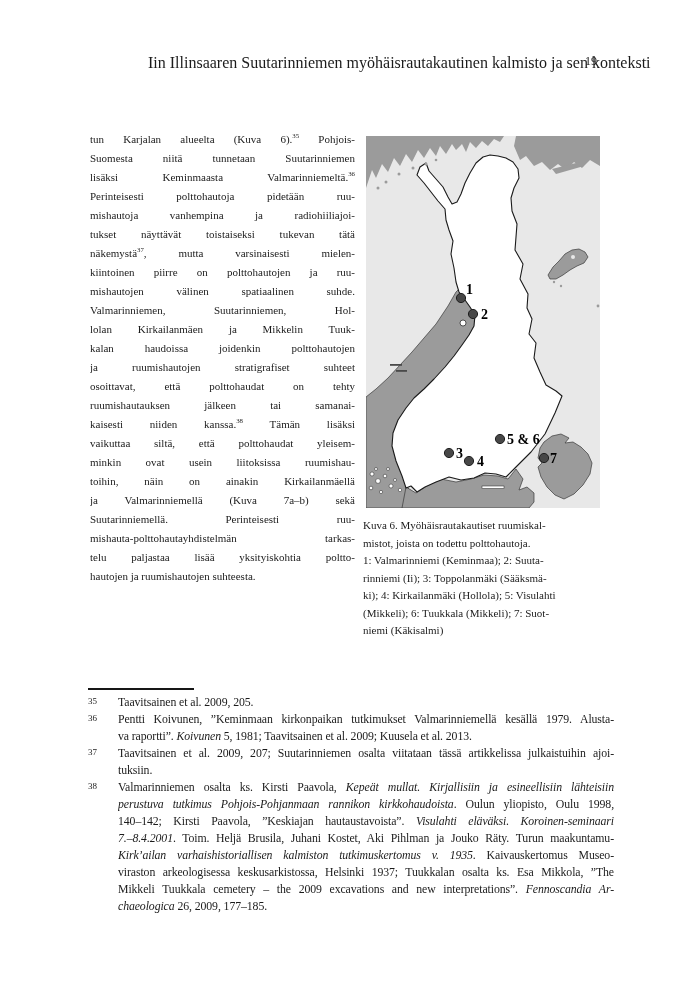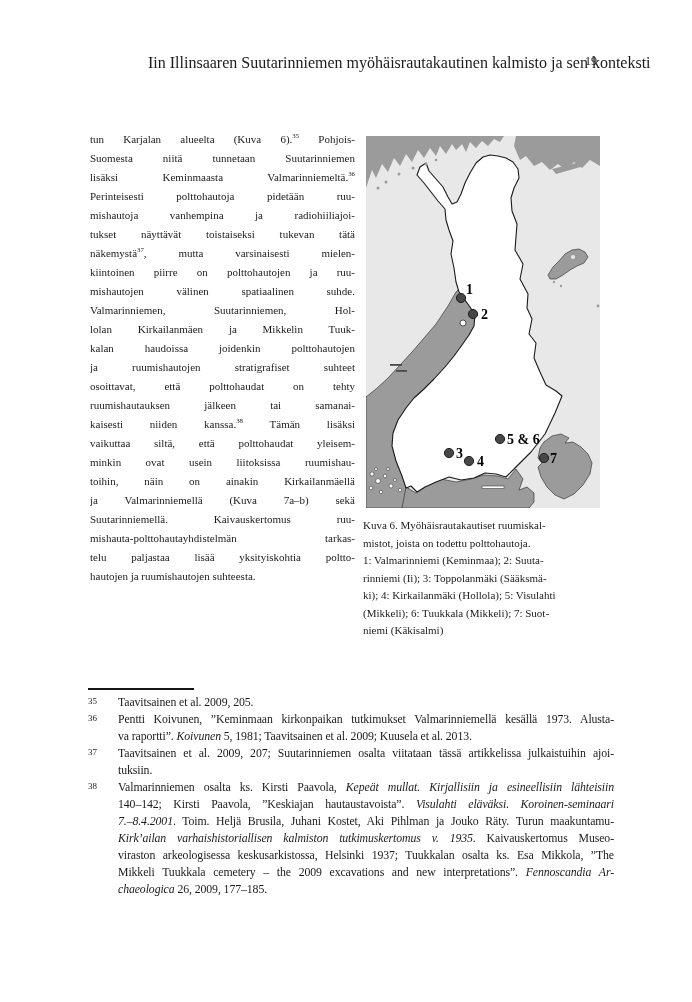--- a/index.html
+++ b/index.html
@@ -54,21 +54,21 @@
       <div class="bline jline">lolan Kirkailanmäen ja Mikkelin Tuuk-</div>
       <div class="bline jline">kalan haudoissa joidenkin polttohautojen</div>
       <div class="bline jline">ja ruumishautojen stratigrafiset suhteet</div>
       <div class="bline jline">osoittavat, että polttohaudat on tehty</div>
       <div class="bline jline">ruumishautauksen jälkeen tai samanai-</div>
       <div class="bline jline">kaisesti niiden kanssa.<sup>38</sup> Tämän lisäksi</div>
       <div class="bline jline">vaikuttaa siltä, että polttohaudat yleisem-</div>
       <div class="bline jline">minkin ovat usein liitoksissa ruumishau-</div>
       <div class="bline jline">toihin, näin on ainakin Kirkailanmäellä</div>
       <div class="bline jline">ja Valmarinniemellä (Kuva 7a–b) sekä</div>
-      <div class="bline jline">Suutarinniemellä. Kaivauskertomus ruu-</div>
+      <div class="bline jline">Suutarinniemellä. Perinteisesti ruu-</div>
       <div class="bline jline">mishauta-polttohautayhdistelmän tarkas-</div>
       <div class="bline jline">telu paljastaa lisää yksityiskohtia poltto-</div>
       <div class="bline lline">hautojen ja ruumishautojen suhteesta.</div>
     </div>
 
   <div id="figure-map" class="abs">
     <svg width="234" height="372" viewBox="0 0 234 372">
 
       <rect x="0" y="0" width="234" height="372" fill="var(--land)"></rect>
 
@@ -149,35 +149,36 @@
   <div id="footnotes" class="abs">
       <div class="fnrow">
         <div class="fnnum">35</div>
         <div class="fnbody">
           <div class="fline lline">Taavitsainen et al. 2009, 205.</div>
         </div>
       </div>
       <div class="fnrow">
         <div class="fnnum">36</div>
         <div class="fnbody">
-          <div class="fline jline">Pentti Koivunen, ”Keminmaan kirkonpaikan tutkimukset Valmarinniemellä kesällä 1973. Alusta-</div>
+          <div class="fline jline">Pentti Koivunen, ”Keminmaan kirkonpaikan tutkimukset Valmarinniemellä kesällä 1979. Alusta-</div>
           <div class="fline lline">va raportti”. <i>Koivunen</i> 5, 1981; Taavitsainen et al. 2009; Kuusela et al. 2013.</div>
         </div>
       </div>
       <div class="fnrow">
         <div class="fnnum">37</div>
         <div class="fnbody">
           <div class="fline jline">Taavitsainen et al. 2009, 207; Suutarinniemen osalta viitataan tässä artikkelissa julkaistuihin ajoi-</div>
           <div class="fline lline">tuksiin.</div>
         </div>
       </div>
       <div class="fnrow">
         <div class="fnnum">38</div>
         <div class="fnbody">
           <div class="fline jline">Valmarinniemen osalta ks. Kirsti Paavola, <i>Kepeät mullat. Kirjallisiin ja esineellisiin lähteisiin</i></div>
+          <div class="fline jline"><i>perustuva tutkimus Pohjois-Pohjanmaan rannikon kirkkohaudoista</i>. Oulun yliopisto, Oulu 1998,</div>
           <div class="fline jline">140–142; Kirsti Paavola, ”Keskiajan hautaustavoista”. <i>Visulahti eläväksi. Koroinen-seminaari</i></div>
           <div class="fline jline"><i>7.–8.4.2001</i>. Toim. Heljä Brusila, Juhani Kostet, Aki Pihlman ja Jouko Räty. Turun maakuntamu-</div>
           <div class="fline jline"><i>Kirk’ailan varhaishistoriallisen kalmiston tutkimuskertomus v. 1935</i>. Kaivauskertomus Museo-</div>
           <div class="fline jline">viraston arkeologisessa keskusarkistossa, Helsinki 1937; Tuukkalan osalta ks. Esa Mikkola, ”The</div>
           <div class="fline jline">Mikkeli Tuukkala cemetery – the 2009 excavations and new interpretations”. <i>Fennoscandia Ar-</i></div>
           <div class="fline lline"><i>chaeologica</i> 26, 2009, 177–185.</div>
         </div>
       </div>
     </div>
 

